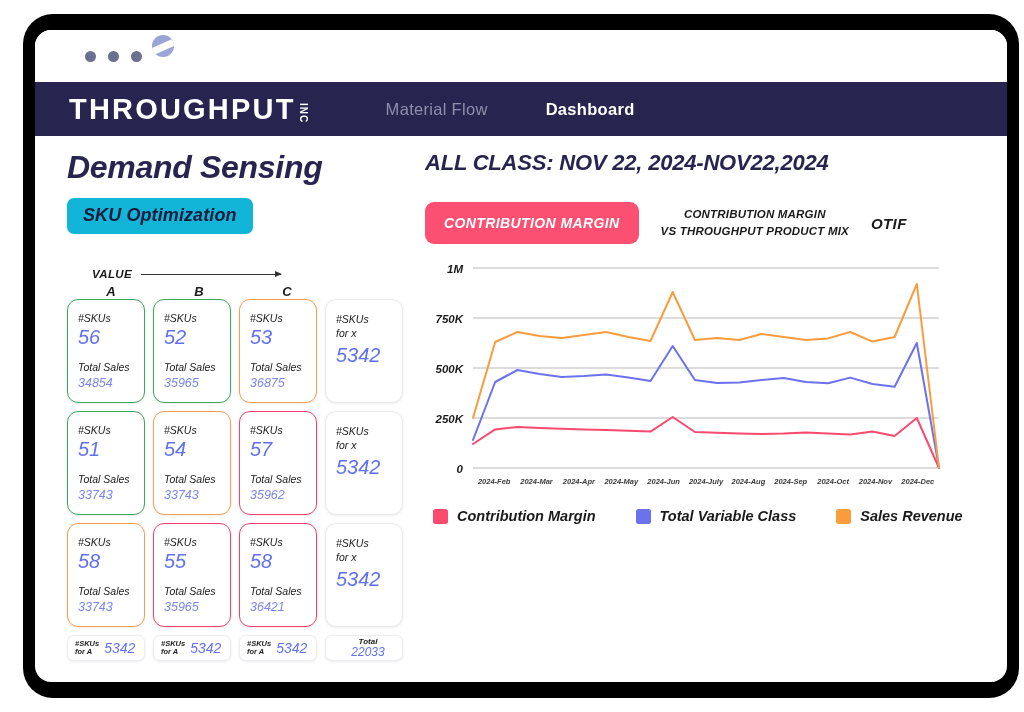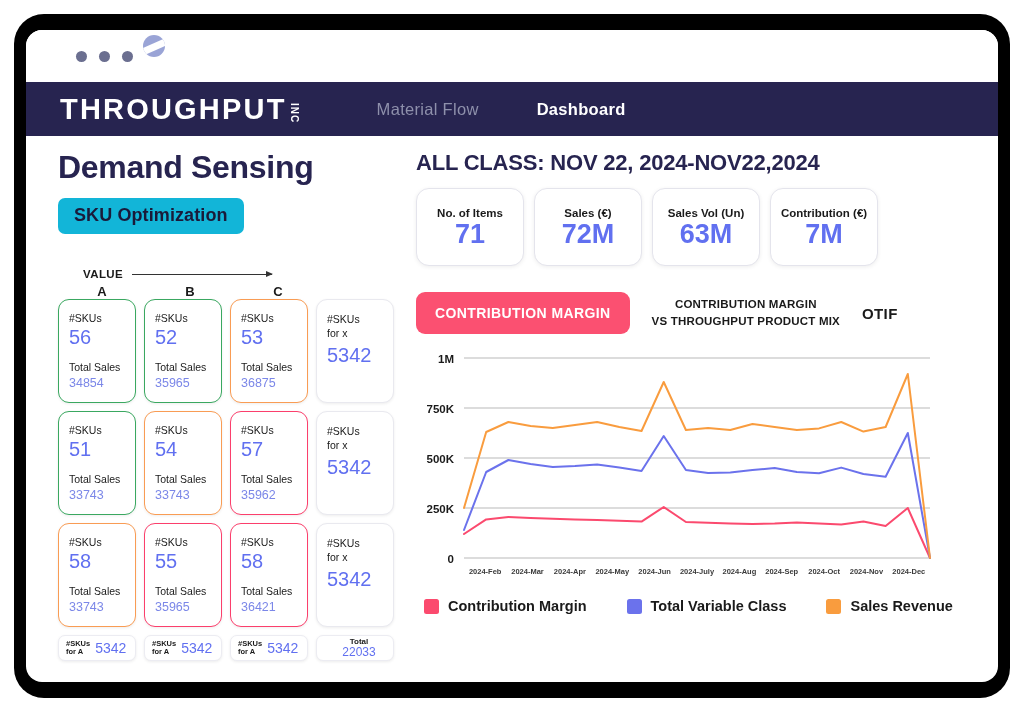--- a/index.html
+++ b/index.html
@@ -6,21 +6,21 @@
   html, body {
     width: 1024px; height: 712px;
     background: #ffffff;
     font-family: "Liberation Sans", sans-serif;
     overflow: hidden;
   }
 
   
   #bezel {
     position: absolute;
-    left: 14px; top: 14px;
+    left: 23px; top: 14px;
     width: 996px; height: 684px;
     background: #000000;
     border-radius: 30px;
     padding: 16px 12px 16px 12px;
   }
   #screen {
     width: 100%; height: 100%;
     background: #ffffff;
     border-radius: 16px;
     overflow: hidden;
@@ -84,21 +84,21 @@
     font-size: 16.5px;
     letter-spacing: 0.3px;
     white-space: nowrap;
   }
   .navlink.inactive { color: #8e90ab; }
   .navlink.active { color: #ffffff; font-weight: bold; }
   #nav-material { margin-left: 78px; }
   #nav-dash { margin-left: 58px; }
 
   
-  #content { display: flex; height: calc(100% - 106px); padding: 0; }
+  #content { display: flex; height: calc(100% - 106px); padding: 0; font-style: italic; }
   #left { width: 368px; padding: 14px 0 0 32px; }
   #right { flex: 1; padding: 14px 22px 0 22px; }
 
   
   #demand-title {
     font-size: 32px; font-weight: bold; color: #272450;
     letter-spacing: -0.3px; line-height: 1.1;
   }
   #sku-opt-btn {
     display: inline-block;
@@ -370,38 +370,20 @@
             <div class="total-pill grand">
               <div class="grand-lbl">Total</div>
               <div class="grand-num">22033</div>
             </div>
           </div>
       </div>
 
       <div id="right">
         <div id="allclass-title">ALL CLASS: NOV 22, 2024-NOV22,2024</div>
 
-        <div id="kpi-row">
-            <div class="kpi">
-              <div class="kpi-lbl">No. of Items</div>
-              <div class="kpi-val">71</div>
-            </div>
-            <div class="kpi">
-              <div class="kpi-lbl">Sales (€)</div>
-              <div class="kpi-val">72M</div>
-            </div>
-            <div class="kpi">
-              <div class="kpi-lbl">Sales Vol (Un)</div>
-              <div class="kpi-val">63M</div>
-            </div>
-            <div class="kpi">
-              <div class="kpi-lbl">Contribution (€)</div>
-              <div class="kpi-val">7M</div>
-            </div>
-          </div>
 
         <div id="chart-head">
           <div id="cm-button">CONTRIBUTION MARGIN</div>
           <div id="chart-subtitle">
             <div>CONTRIBUTION MARGIN</div>
             <div>VS THROUGHPUT PRODUCT MIX</div>
           </div>
           <div id="otif-label">OTIF</div>
         </div>
 

